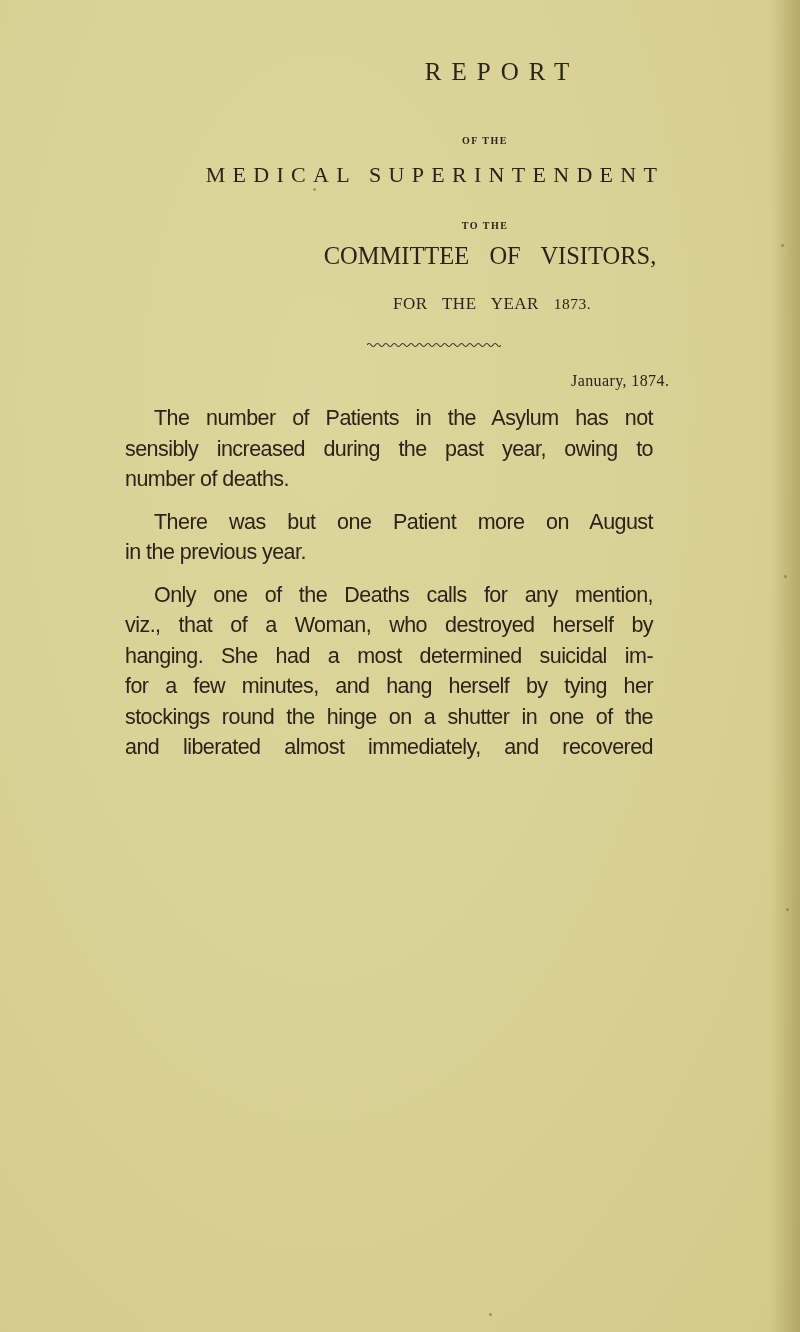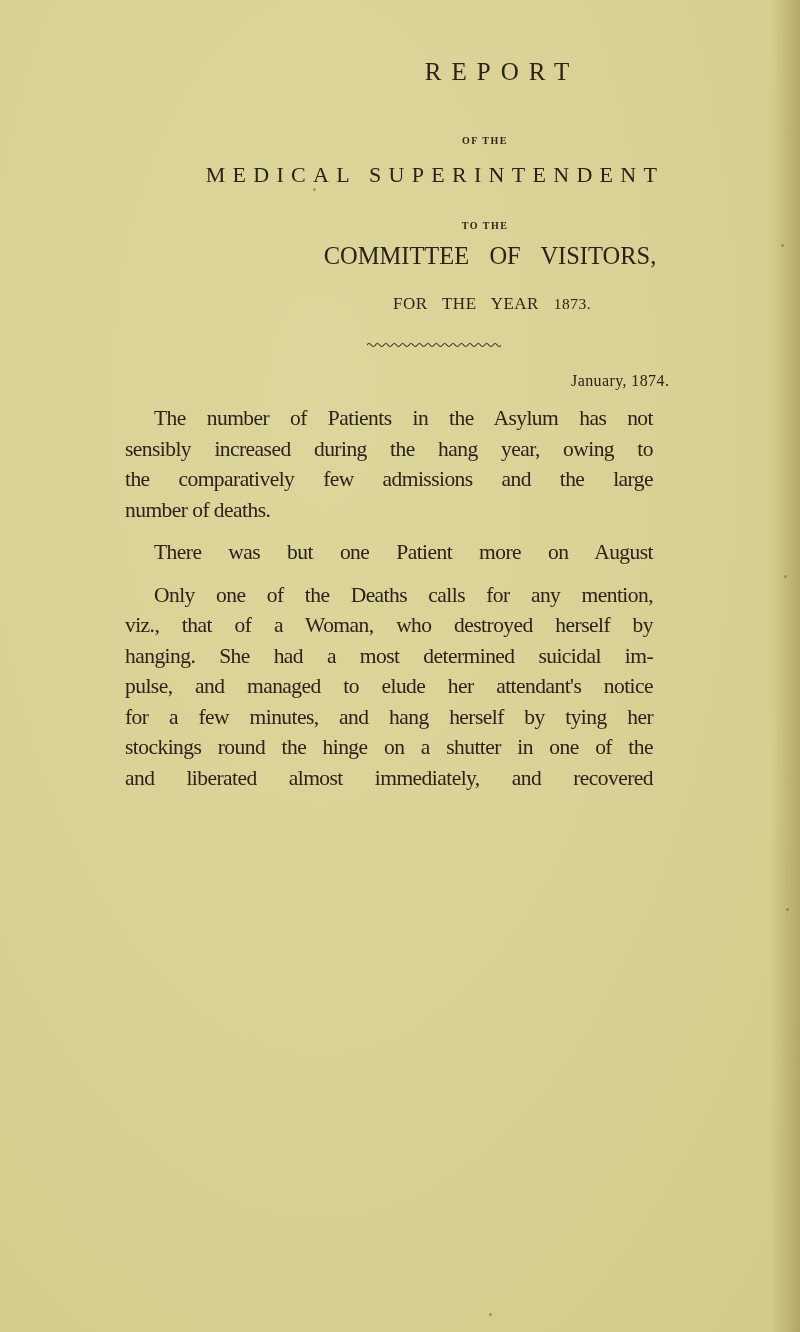--- a/index.html
+++ b/index.html
@@ -94,21 +94,21 @@
     font-size: 16px;
     letter-spacing: 0.4px;
     white-space: nowrap;
     margin-left: 13px;
   }
   .body-text {
     position: absolute;
     left: 125px;
     top: 403px;
     width: 528px;
-    font-family: Liberation Serif, serif;
+    font-family: Liberation Sans, sans-serif;
     font-size: 21.5px;
     line-height: 30.5px;
     letter-spacing: -0.55px;
   }
   .para {
     margin: 0 0 12px 0;
   }
   .line {
     display: block;
     text-align: justify;
@@ -146,32 +146,31 @@
 
   <svg class="ornament" viewBox="0 0 134 10" xmlns="http://www.w3.org/2000/svg">
     <path d="M0 5 q2.1 -3 4.2 0 t4.2 0 t4.2 0 t4.2 0 t4.2 0 t4.2 0 t4.2 0 t4.2 0 t4.2 0 t4.2 0 t4.2 0 t4.2 0 t4.2 0 t4.2 0 t4.2 0 t4.2 0 t4.2 0 t4.2 0 t4.2 0 t4.2 0 t4.2 0 t4.2 0 t4.2 0 t4.2 0 t4.2 0 t4.2 0 t4.2 0 t4.2 0 t4.2 0 t4.2 0 t4.2 0 t4.2 0" fill="none" stroke="#3a3020" stroke-width="1.1"></path>
   </svg>
 
   <div class="date">January, 1874.</div>
 
   <div class="body-text">
     <div class="para">
       <span class="line indent">The number of Patients in the Asylum has not</span>
-      <span class="line">sensibly increased during the hang year, owing to</span>
-      <span class="line">the comparatively few admissions and the large</span>
+      <span class="line">sensibly increased during the past year, owing to</span>
       <span class="line last">number of deaths.</span>
     </div>
     <div class="para">
       <span class="line indent">There was but one Patient more on August</span>
+      <span class="line last">in the previous year.</span>
     </div>
     <div class="para">
       <span class="line indent">Only one of the Deaths calls for any mention,</span>
       <span class="line">viz., that of a Woman, who destroyed herself by</span>
       <span class="line">hanging. She had a most determined suicidal im-</span>
-      <span class="line">pulse, and managed to elude her attendant's notice</span>
       <span class="line">for a few minutes, and hang herself by tying her</span>
       <span class="line">stockings round the hinge on a shutter in one of the</span>
       <span class="line">and liberated almost immediately, and recovered</span>
     </div>
   </div>
 
   <span class="speck" style="left:781px; top:244px;"></span>
   <span class="speck" style="left:784px; top:575px;"></span>
   <span class="speck" style="left:786px; top:908px;"></span>
   <span class="speck" style="left:313px; top:188px;"></span>

